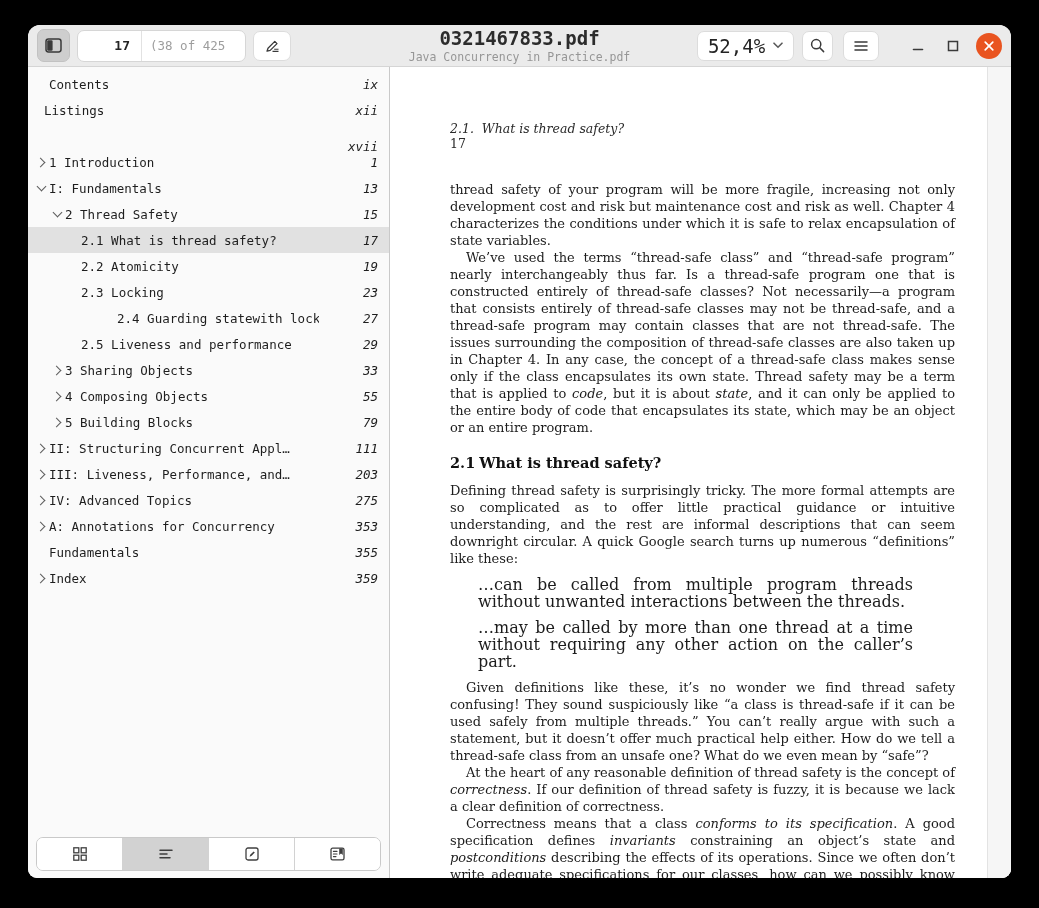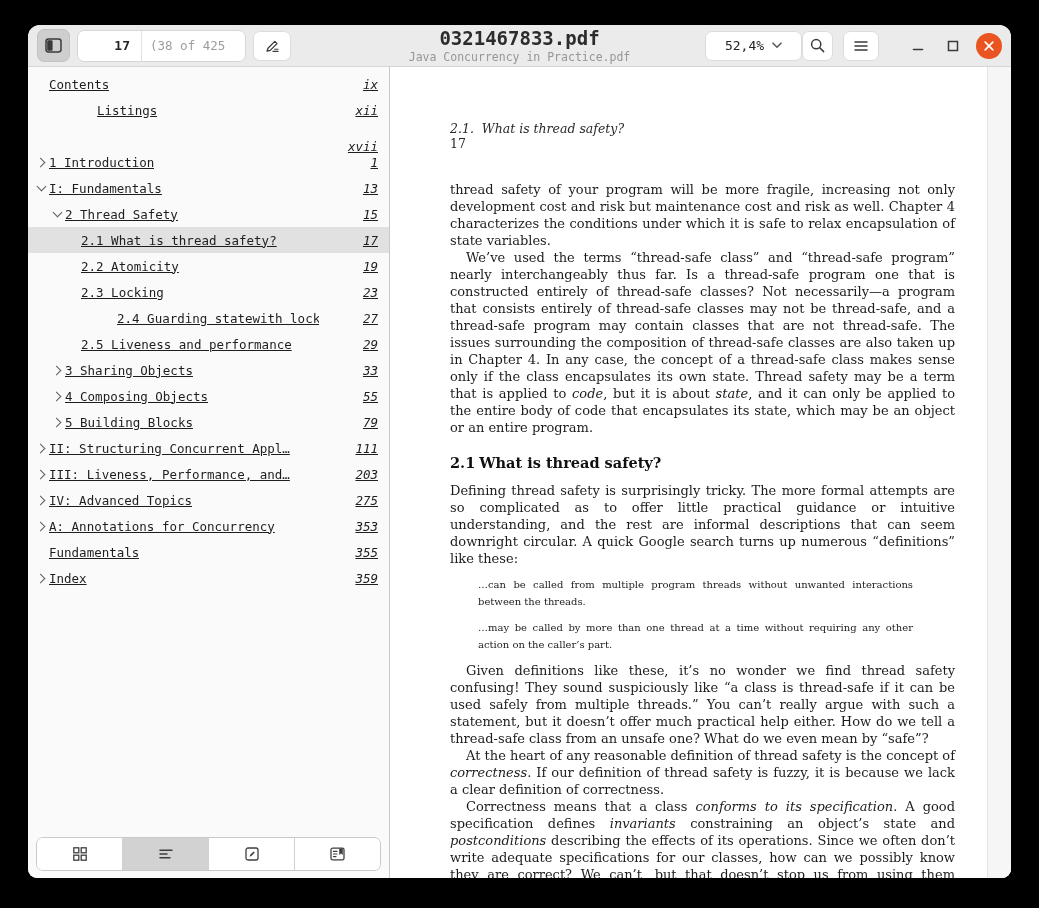--- a/index.html
+++ b/index.html
@@ -16,31 +16,31 @@
   .toggle-btn{width:33px;height:33px;background:#cecece;border:1px solid #c2c2c2;margin-right:7px;}
   .entry{display:flex;height:30px;border:1px solid #d6d6d6;border-radius:7px;overflow:hidden;background:#fff;margin-right:7px;}
   .entry .cell1{width:64px;display:flex;align-items:center;justify-content:flex-end;padding-right:11px;
                 font-size:13px;font-weight:bold;color:#242424;border-right:1px solid #e2e2e2;box-sizing:border-box;}
   .entry .cell2{width:103px;display:flex;align-items:center;padding-left:8px;font-size:12.5px;color:#9d9d9d;box-sizing:border-box;}
   .pen-btn{width:38px;height:30px;}
   .titlebox{position:absolute;left:50%;top:50%;transform:translate(-50%,-50%);text-align:center;line-height:1.25;}
   .wtitle{font-size:19px;font-weight:bold;color:#2c2c2c;white-space:nowrap;}
   .wsub{font-size:11.5px;color:#969696;white-space:nowrap;}
   .right{margin-left:auto;display:flex;align-items:center;}
-  .zoom-btn{width:97px;height:30px;font-size:13px;color:#242424;gap:8px;}
+  .zoom-btn{width:97px;height:30px;font-size:19px;color:#242424;gap:8px;margin-right:8px;}
   .search-btn{width:31px;height:30px;margin-right:10px;}
   .menu-btn{width:36px;height:30px;margin-right:16px;}
   .winctl{width:24px;height:24px;display:flex;align-items:center;justify-content:center;margin-left:11px;}
   .close-btn{width:26px;height:26px;border-radius:50%;background:#e95420;display:flex;align-items:center;
              justify-content:center;margin-left:11px;}
   
   .sidebar{position:absolute;left:0;top:42px;bottom:0;width:361px;border-right:1px solid #c9c9c9;
            background:#fafafa;display:flex;flex-direction:column;box-sizing:content-box;}
   .toc{flex:1;overflow:hidden;padding-top:4px;}
-  .toc-row{height:26px;display:flex;align-items:center;padding-right:11px;font-size:12.5px;color:#1e1e1e;cursor:default;text-decoration:underline;}
+  .toc-row{height:26px;display:flex;align-items:center;padding-right:11px;font-size:12.5px;color:#1e1e1e;cursor:default;}
   .toc-row.selected{background:#e1e1e1;}
   .chevbox{width:16px;height:16px;display:inline-flex;align-items:center;justify-content:center;flex:none;}
   .tchev{width:6px;height:6px;border-right:1.5px solid #5c5c5c;border-bottom:1.5px solid #5c5c5c;display:block;}
   .tchev.col{transform:rotate(-45deg);margin-left:-2px;}
   .tchev.exp{transform:rotate(45deg);margin-top:-3px;}
   .toc-label{white-space:nowrap;overflow:hidden;}
   .toc-page{margin-left:auto;font-style:italic;padding-left:8px;}
   .tabbar{margin:6px 8px 7px 8px;height:32px;border:1px solid #c9c9c9;border-radius:7px;display:flex;
           overflow:hidden;background:#fff;flex:none;}
   .side-tab{flex:1;display:flex;align-items:center;justify-content:center;background:#fff;}
@@ -51,21 +51,21 @@
   .gutter{position:absolute;right:0;top:0;bottom:0;width:23px;background:#f6f6f6;border-left:1px solid #e3e3e3;}
   .pagewrap{position:absolute;left:0;top:0;right:24px;bottom:0;overflow:hidden;
             font-family:"DejaVu Serif",serif;color:#1c1c1c;}
   .pagecol{padding:54px 32px 0 60px;}
   .runhead{display:flex;justify-content:space-between;font-size:12.5px;font-style:italic;
            color:#2a2a2a;margin-bottom:30px;flex-direction:column;}
   .runhead .rh-left{white-space:pre;}
   .runhead .rh-right{font-style:normal;}
   .bpara{margin:0;font-size:13px;line-height:17px;text-align:justify;}
   .bpara.ind{text-indent:16px;}
-  .bquote{margin:9px 0;padding:0 42px 0 28px;font-size:10px;line-height:17px;text-align:justify;}
+  .bquote{margin:9px 0;padding:0 42px 0 28px;font-size:16px;line-height:17px;text-align:justify;}
   .bheading{font-weight:bold;font-size:14.5px;margin:18px 0 11px 0;color:#111;}
   .bheading .hnum{margin-right:4px;}
   em{font-style:italic;}
   svg{display:block;}
 </style>
 </head>
 <body>
 
 <div class="stage">
   <div class="window">
@@ -131,21 +131,21 @@
       </div>
     </div>
 
     <div class="sidebar">
       <div class="toc" id="toc-list">
           <div class="toc-row" style="padding-left: 5px;">
             <span class="chevbox"></span>
             <span class="toc-label">Contents</span>
             <span class="toc-page">ix</span>
           </div>
-          <div class="toc-row" style="padding-left: 5px; margin-left: 48px;">
+          <div class="toc-row" style="">
             <span class="chevbox"></span>
             <span class="toc-label">Listings</span>
             <span class="toc-page">xii</span>
           </div>
           <div class="toc-row" style="padding-left: 19px; flex-direction: column;">
             <span class="chevbox"></span>
             <span class="toc-label">Preface</span>
             <span class="toc-page">xvii</span>
           </div>
           <div class="toc-row" style="padding-left: 5px;">

